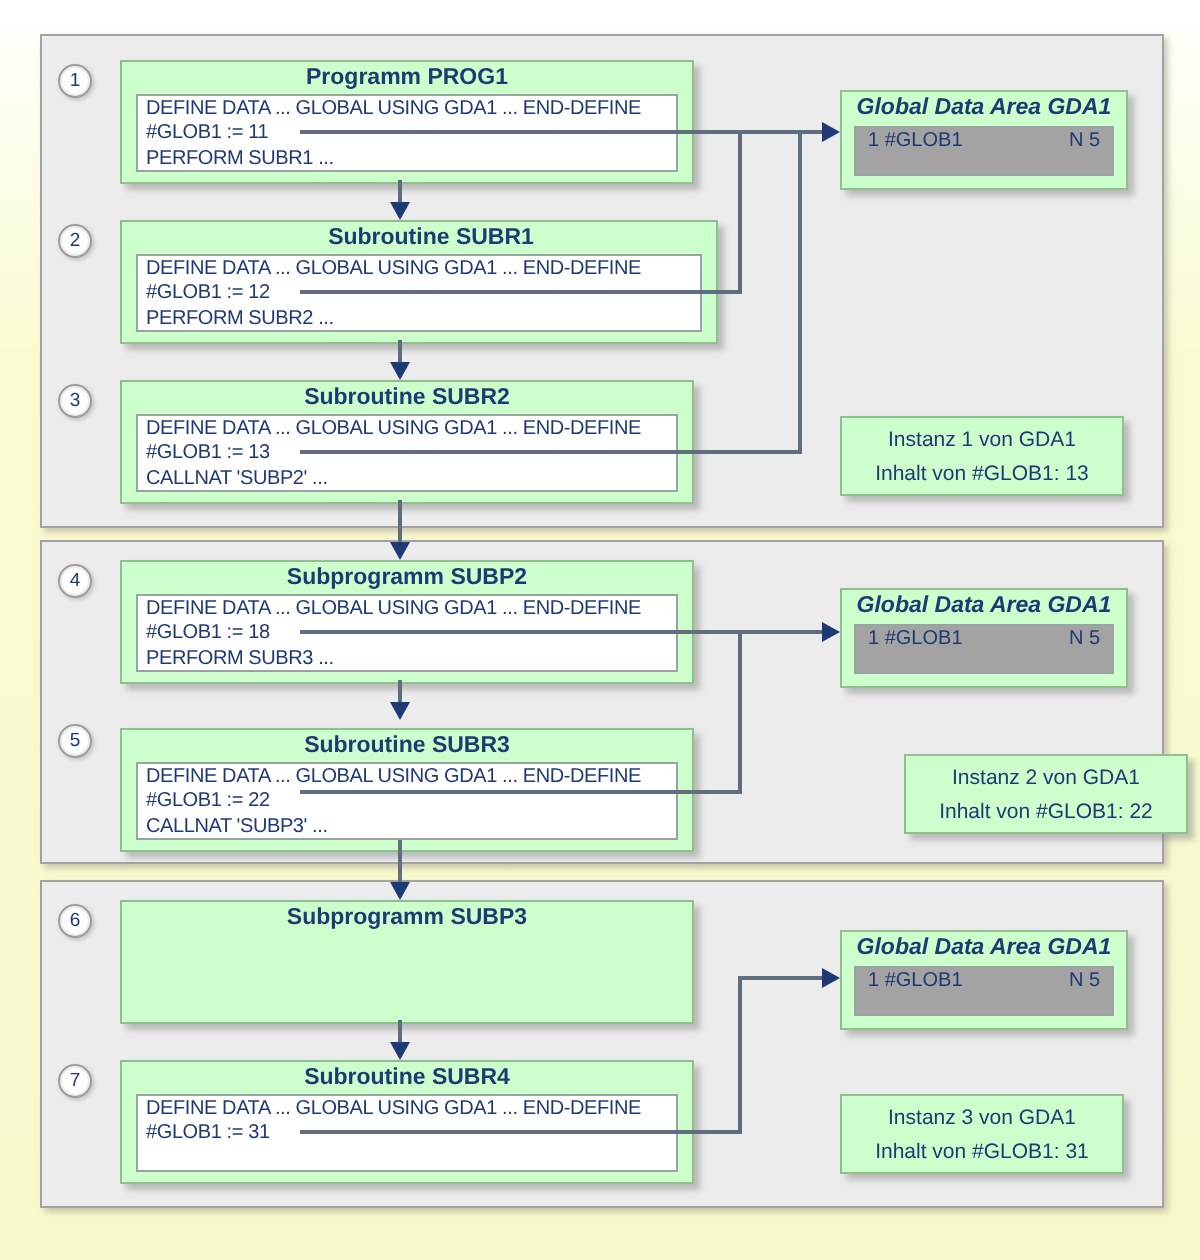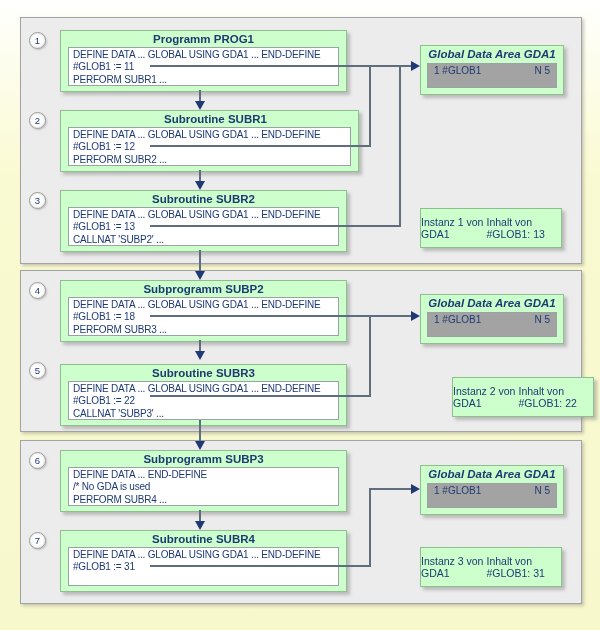--- a/index.html
+++ b/index.html
@@ -45,21 +45,21 @@
   .gbox-row{
     position:absolute;left:6px;right:6px;top:17px;height:25px;
     background:#a3a3a3;border:1px solid #9aa3a3;
     font-size:10px;color:#1e3a74;
     display:flex;justify-content:space-between;padding:1px 6px 0 6px;box-sizing:border-box;
   }
   .ibox{
     position:absolute;left:420px;width:142px;height:40px;
     background:#ccffcc;border:1px solid #8fbf8f;
     box-shadow:3px 3px 3px rgba(140,140,140,.5);
-    display:flex;flex-direction:row;justify-content:space-around;align-items:center;
+    display:flex;flex-direction:column;justify-content:space-around;align-items:center;
     font-size:10.5px;color:#1e3a74;padding:2px 0;box-sizing:border-box;
   }
   .vline,.hline{position:absolute;background:#5e6e7e;z-index:5;}
   .hline{height:2px;}
   .vline{width:2px;}
   .head-right{
     position:absolute;width:0;height:0;z-index:6;
     border-left:9px solid #1e3a74;border-top:5px solid transparent;border-bottom:5px solid transparent;
   }
   .head-down{
@@ -124,25 +124,20 @@
     <div class="pbox-title">Subroutine SUBR3</div>
     <div class="pbox-body">
       <div>DEFINE DATA ... GLOBAL USING GDA1 ... END-DEFINE</div>
       <div>#GLOB1 := 22</div>
       <div>CALLNAT 'SUBP3' ...</div>
     </div>
   </div>
 
   <div class="pbox" style="top:450px;">
     <div class="pbox-title">Subprogramm SUBP3</div>
-    <div class="pbox-body">
-      <div>DEFINE DATA ... END-DEFINE</div>
-      <div>/* No GDA is used</div>
-      <div>PERFORM SUBR4 ...</div>
-    </div>
   </div>
 
   <div class="pbox" style="top:530px;">
     <div class="pbox-title">Subroutine SUBR4</div>
     <div class="pbox-body">
       <div>DEFINE DATA ... GLOBAL USING GDA1 ... END-DEFINE</div>
       <div>#GLOB1 := 31</div>
     </div>
   </div>
 

